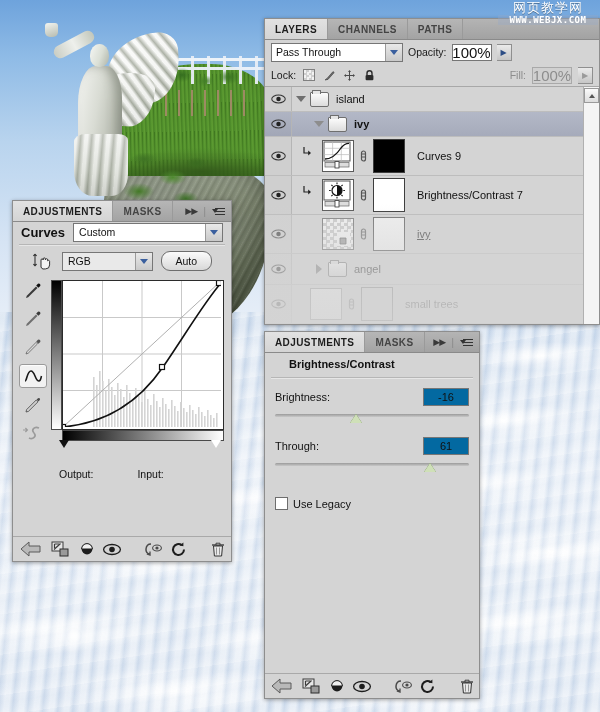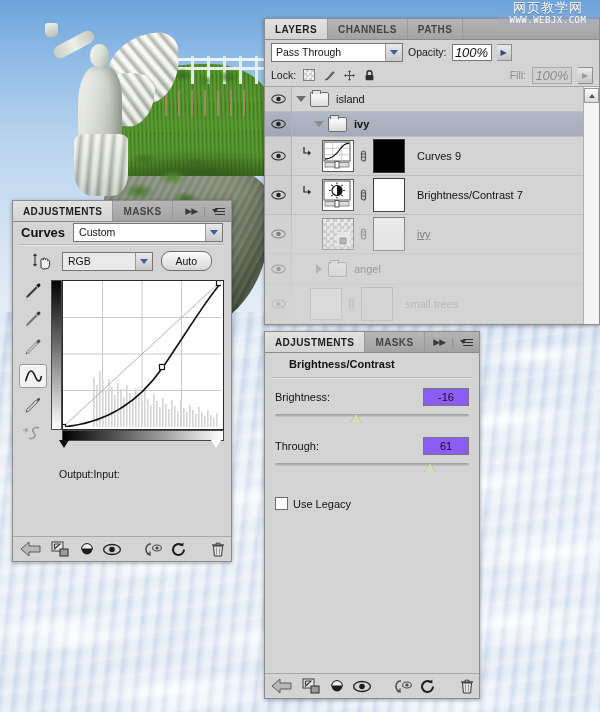--- a/index.html
+++ b/index.html
@@ -151,21 +151,21 @@
       repeating-linear-gradient(95deg, rgba(255,255,255,.55) 0px, rgba(255,255,255,.55) 3px, rgba(140,146,134,.45) 7px, rgba(255,255,255,.45) 11px),
       linear-gradient(180deg,#e7e9e4 0%,#c2c7bb 60%,#959b8e 100%);
     border-radius:22% 18% 30% 34%/12% 10% 36% 40%;
   }
 
   
   .watermark{position:absolute;left:498px;top:1px;width:100px;text-align:center;z-index:60;}
   .wm-cn{font-size:13px;color:#ffffff;font-family:"DejaVu Sans",sans-serif;letter-spacing:1px;
          text-shadow:0 1px 0 rgba(0,0,0,.35);line-height:14px;}
   .wm-url{font-size:9px;color:#ffffff;font-family:"DejaVu Sans Mono",monospace;letter-spacing:.5px;
-          background:rgba(150,170,200,.35);line-height:10px;}
+          background:rgba(150,170,200,.35);line-height:10px;font-weight:bold;}
 
   
   .panel{position:absolute;background:#d4d4d4;border:1px solid #8e8e8e;
          box-shadow:0 1px 4px rgba(0,0,0,.35);}
   .tabbar{height:20px;background:linear-gradient(180deg,#c0c0c0 0%,#aeaeae 100%);
           border-bottom:1px solid #8a8a8a;display:flex;align-items:stretch;position:relative;}
   .tab{display:flex;align-items:center;padding:0 10px;font-size:10px;font-weight:bold;
        color:#444;letter-spacing:.4px;border-right:1px solid #9a9a9a;
        background:linear-gradient(180deg,#b6b6b6 0%,#a3a3a3 100%);cursor:default;}
   .tab.active{background:linear-gradient(180deg,#e2e2e2 0%,#d4d4d4 100%);color:#1d1d1d;}
@@ -188,22 +188,22 @@
     width:126px;height:17px;background:#fff;border:1px solid #767676;
     font-size:10.5px;color:#111;display:flex;align-items:center;padding-left:4px;position:relative;
   }
   .sel-arrow{position:absolute;right:0;top:0;bottom:0;width:16px;
     background:linear-gradient(180deg,#e9e9e9,#c9c9c9);border-left:1px solid #9a9a9a;
     display:flex;align-items:center;justify-content:center;}
   .sel-arrow:after{content:"";border-left:4px solid transparent;border-right:4px solid transparent;
     border-top:5px solid #3a5f9e;}
   .lbl{font-size:10.5px;color:#1a1a1a;}
   .lbl.dim{color:#8d8d8d;}
-  .numbox{width:38px;height:15px;background:#fff;border:1px solid #767676;font-size:13px;
-          color:#111;display:flex;align-items:center;justify-content:center;font-style:italic;}
+  .numbox{width:38px;height:15px;background:#fff;border:1px solid #767676;font-size:15px;
+          color:#111;display:flex;align-items:center;justify-content:center;}
   .numbox.dim{background:#d0d0d0;border-color:#a9a9a9;color:#8d8d8d;}
   .spin{width:14px;height:15px;background:linear-gradient(180deg,#eaeaea,#c6c6c6);
         border:1px solid #8f8f8f;border-left:none;display:flex;align-items:center;justify-content:center;
         font-size:8px;color:#2c4d85;}
   .spin.dim{color:#9a9a9a;}
   .lp-row2{height:22px;display:flex;align-items:center;padding:0 6px;gap:6px;
            border-bottom:1px solid #a8a8a8;}
   .lockico{width:14px;height:13px;display:flex;align-items:center;justify-content:center;}
   .lock-trans{width:10px;height:10px;
     background:conic-gradient(#cfcfcf 0 25%, #f2f2f2 0 50%, #cfcfcf 0 75%, #f2f2f2 0);
@@ -268,35 +268,35 @@
             box-shadow:inset 0 1px 1px rgba(255,255,255,.9);}
   .graph-wrap{position:absolute;left:38px;top:4px;width:172px;}
   .grad-v{position:absolute;left:0;top:0;width:9px;height:148px;
           background:linear-gradient(0deg,#ffffff 0%,#000000 100%);border:1px solid #4a4a4a;}
   .grid{position:absolute;left:11px;top:0;width:160px;height:148px;background:#fff;
         border:1px solid #2b2b2b;}
   .grad-h{position:absolute;left:11px;top:150px;width:160px;height:9px;
           background:linear-gradient(90deg,#000000 0%,#ffffff 100%);border:1px solid #4a4a4a;}
   .blackstop{position:absolute;left:8px;top:160px;width:0;height:0;border-left:5px solid transparent;
              border-right:5px solid transparent;border-top:8px solid #111;}
-  .io-row{position:absolute;left:46px;top:192px;width:170px;display:flex;}
+  .io-row{position:absolute;left:46px;top:192px;width:170px;display:flex;gap:44px;}
   .io-row span{font-size:10.5px;color:#111;}
   .ap-footer{position:absolute;left:0;right:0;bottom:0;height:24px;
              border-top:1px solid #a9a9a9;display:flex;align-items:center;}
   .fbtn{width:30px;height:22px;display:flex;align-items:center;justify-content:center;}
   .fbtn.wide{width:42px;}
 
   
   #bc-panel{left:264px;top:331px;width:214px;height:366px;}
   .bc-title{height:22px;display:flex;align-items:center;padding:0 24px;}
   .bc-title span{font-size:11px;font-weight:bold;color:#111;}
   .bc-group{padding:6px 10px 0 10px;}
   .bc-lblrow{display:flex;align-items:center;justify-content:space-between;height:20px;}
   .bc-lblrow .l{font-size:11px;color:#111;}
-  .bc-val{width:44px;height:16px;background:#8b5cf6;border:1px solid #767676;font-size:11px;
+  .bc-val{width:44px;height:16px;background:#0369a1;border:1px solid #767676;font-size:11px;
           color:#111;display:flex;align-items:center;justify-content:center;}
   .slider{position:relative;height:16px;margin-top:3px;}
   .slider .track{position:absolute;left:0;right:0;top:4px;height:3px;
                  background:linear-gradient(180deg,#9a9a9a,#c8c8c8);border-radius:2px;}
   .slider .knob{position:absolute;top:4px;width:0;height:0;border-left:6px solid transparent;
                 border-right:6px solid transparent;border-bottom:9px solid #cfe0b8;
                 filter:drop-shadow(0 0 .5px #4d6b34);}
   .legacy-row{display:flex;align-items:center;gap:5px;padding:0 10px;margin-top:22px;}
   .chk{width:11px;height:11px;background:#fff;border:1px solid #6e6e6e;}
   .legacy-row span{font-size:11px;color:#111;}

